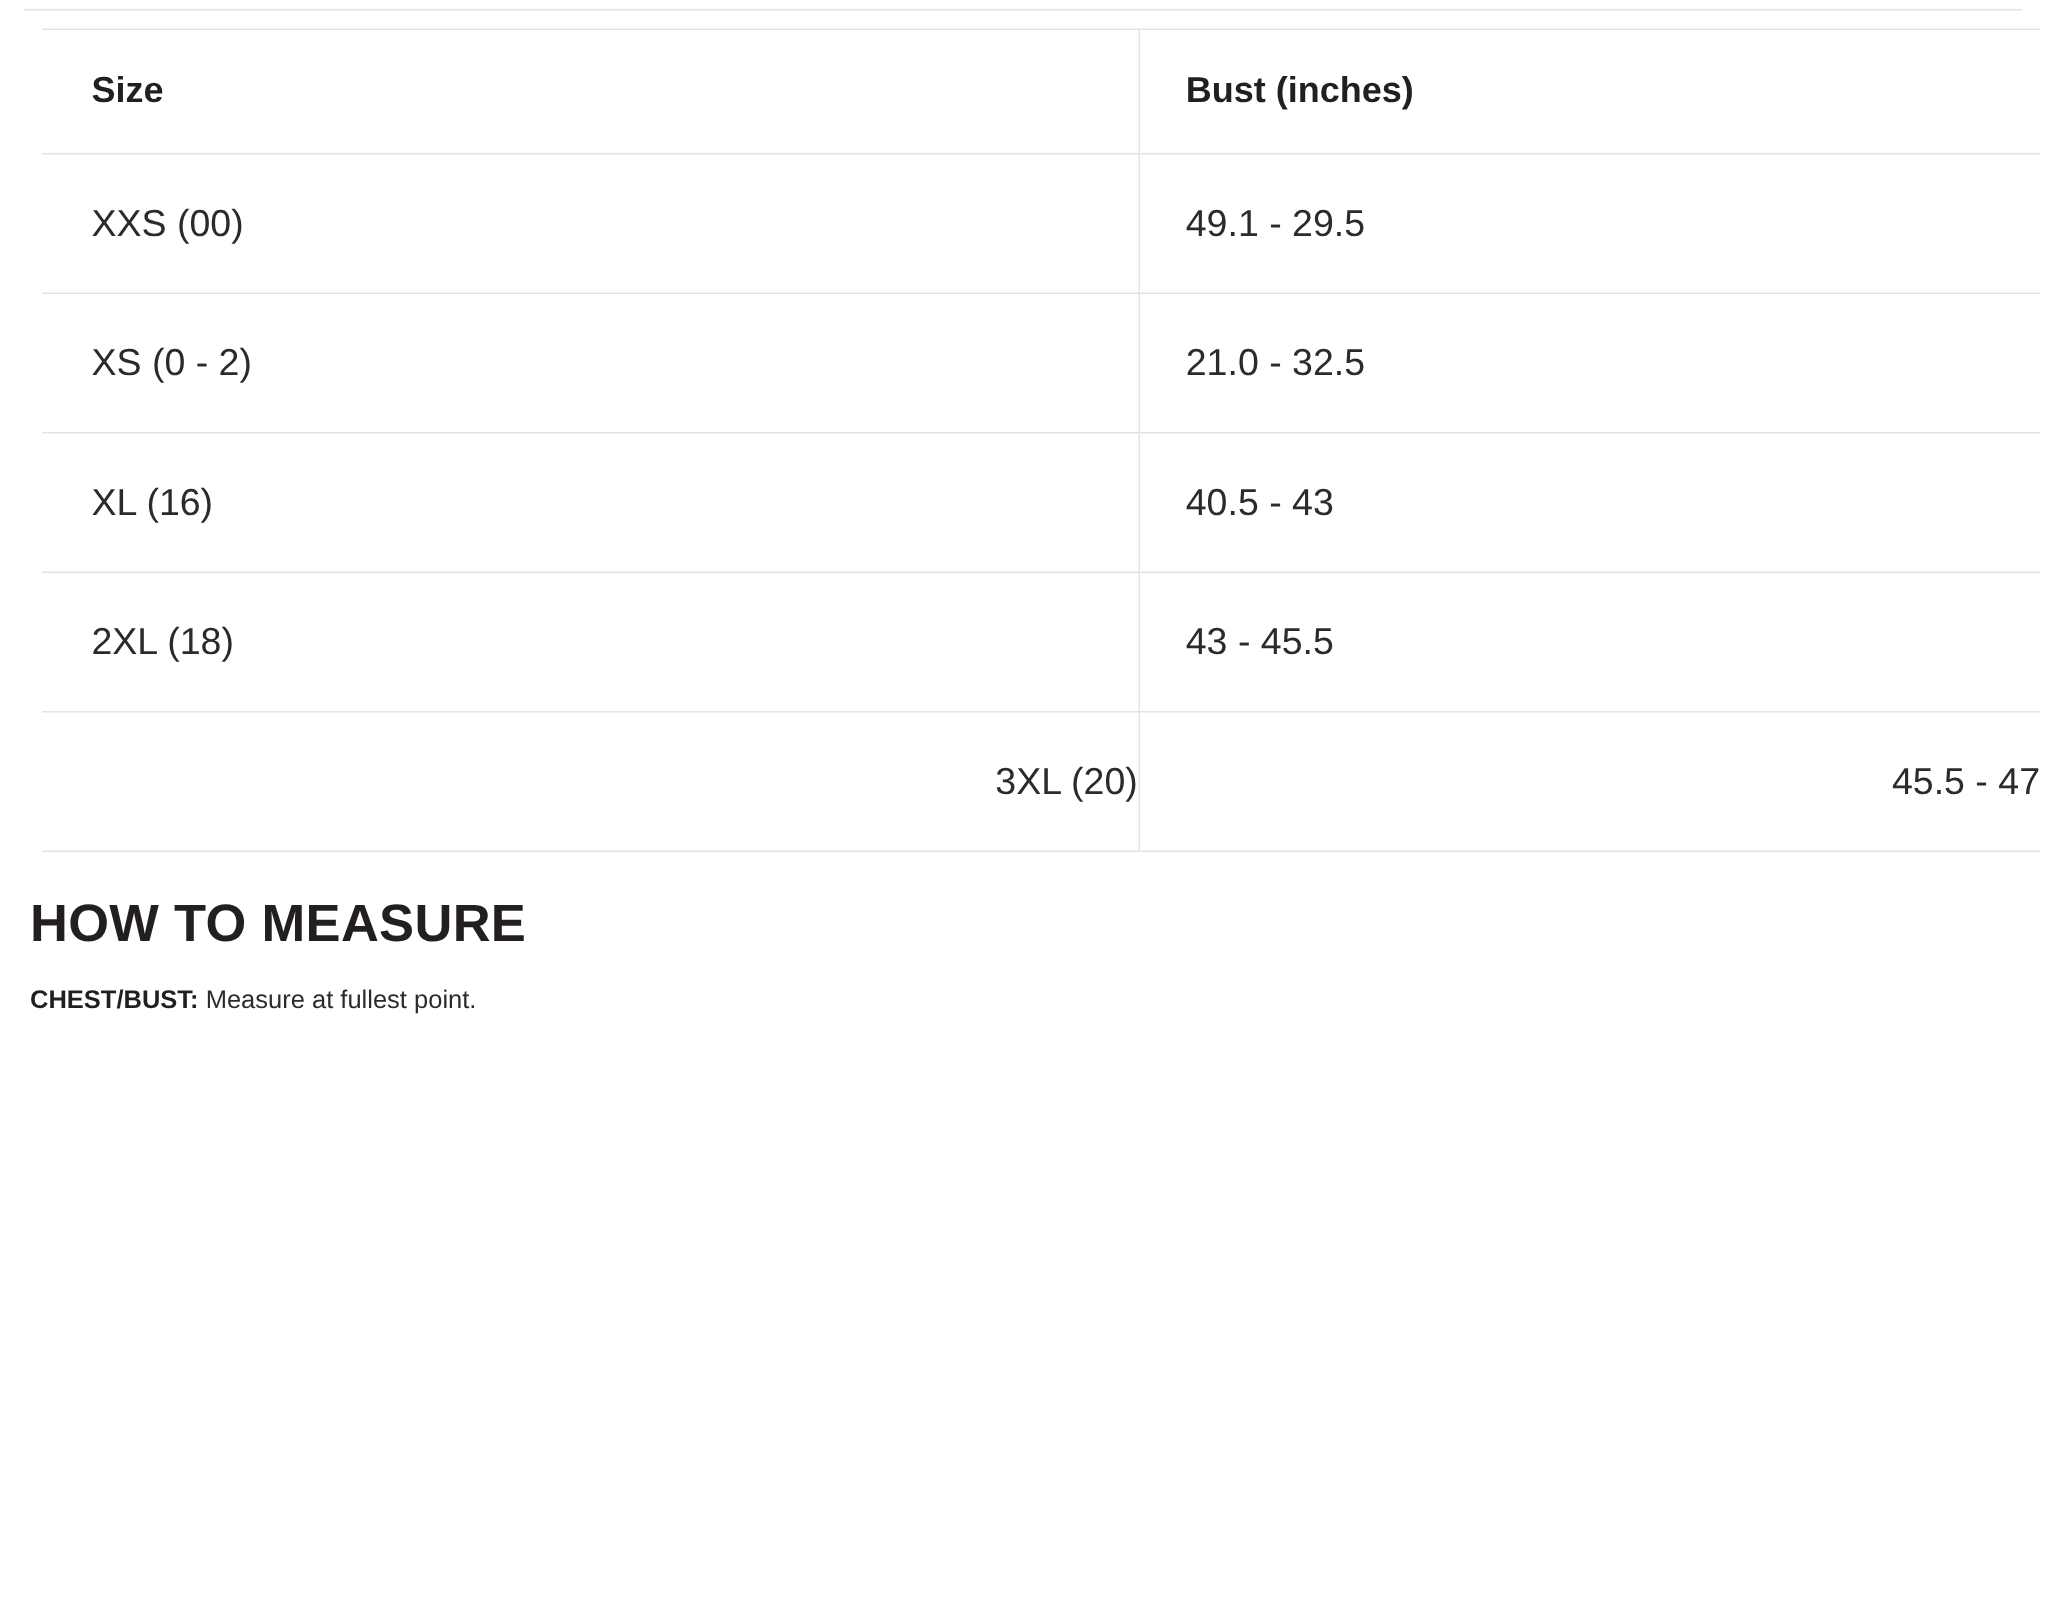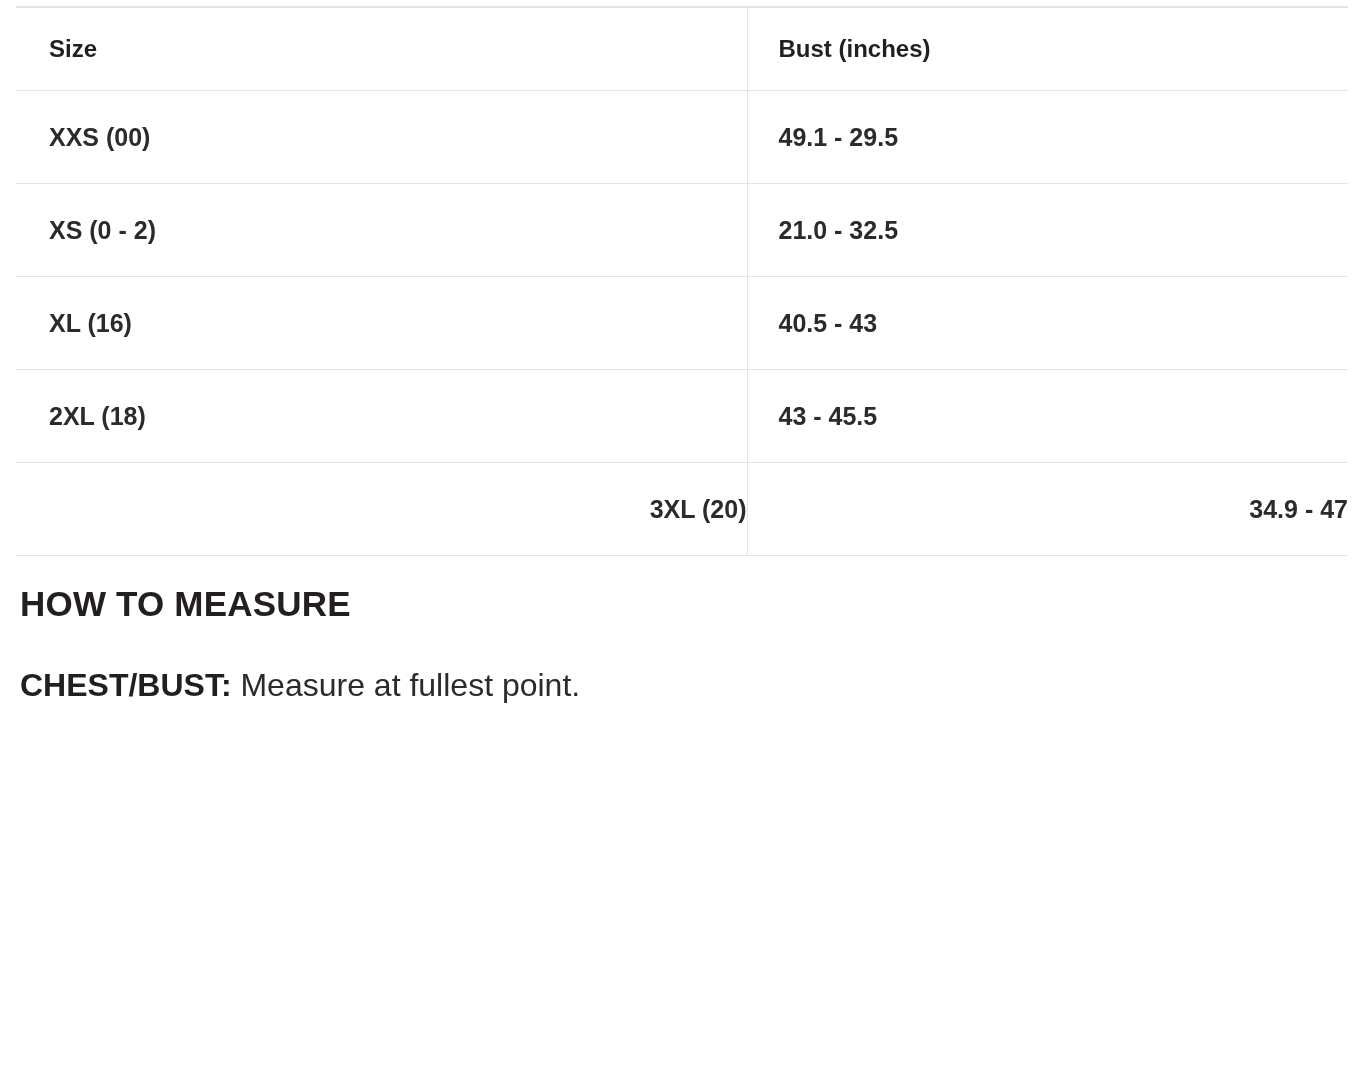--- a/index.html
+++ b/index.html
@@ -17,35 +17,35 @@
   .page {
     width: 1364px;
     box-sizing: border-box;
     padding: 0 16px;
   }
   
   table.size-chart {
     width: 1332px;
     border-collapse: collapse;
     table-layout: fixed;
-    margin: 0;
+    margin: 12px;
   }
   table.size-chart colgroup col.c1 { width: 731px; }
   table.size-chart colgroup col.c2 { width: 601px; }
   table.size-chart th,
   table.size-chart td {
     border-top: 1px solid #e3e3e3;
     border-bottom: 1px solid #e3e3e3;
     text-align: left;
     vertical-align: middle;
     padding: 0 0 0 33px;
     height: 92px;
     font-size: 25px;
     line-height: 1.2;
-    font-weight: 700;
+    font-weight: 400;
     color: #2b2b2b;
   }
   table.size-chart th {
     font-weight: 700;
     font-size: 24px;
     color: #231f20;
     height: 82px;
   }
   table.size-chart tr > *:nth-child(2) {
     border-left: 1px solid #e3e3e3;
@@ -67,23 +67,23 @@
   }
   
   h2.section-title {
     font-size: 35px;
     font-weight: 700;
     letter-spacing: 0.2px;
     margin: 28px 0 0 4px;
     color: #231f20;
   }
   p.measure-line {
-    font-size: 32px;
+    font-size: 17px;
     line-height: 1.35;
-    margin: 40px 0 0 4px;
+    margin: 20px 0 0 4px;
     color: #2b2b2b;
   }
   p.measure-line .lead {
     font-weight: 700;
     color: #231f20;
   }
   .spacer { height: 40px; }
 </style>
 </head>
 <body>
@@ -115,21 +115,21 @@
       <tr>
         <td>XL (16)</td>
         <td>40.5 - 43</td>
       </tr>
       <tr>
         <td>2XL (18)</td>
         <td>43 - 45.5</td>
       </tr>
       <tr>
         <td>3XL (20)</td>
-        <td>34.9 - 47</td>
+        <td>45.5 - 47</td>
       </tr>
     </tbody>
   </table>
 
   <h2 class="section-title">HOW TO MEASURE</h2>
 
   <p class="measure-line">
     <span class="lead">CHEST/BUST:</span><span> Measure at fullest point.</span>
   </p>
 

